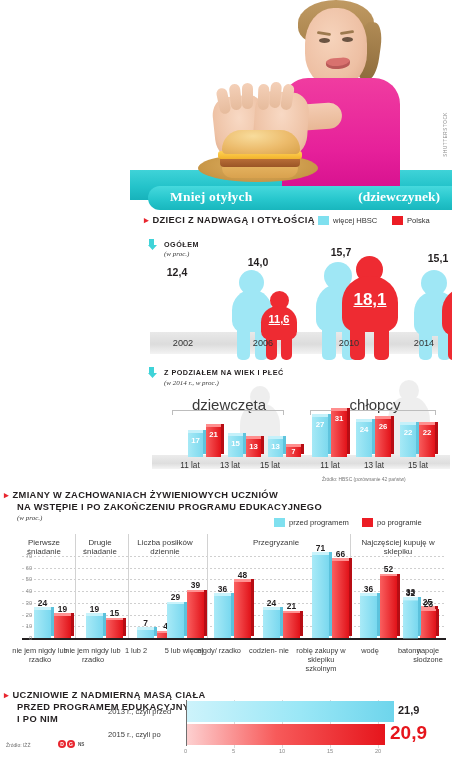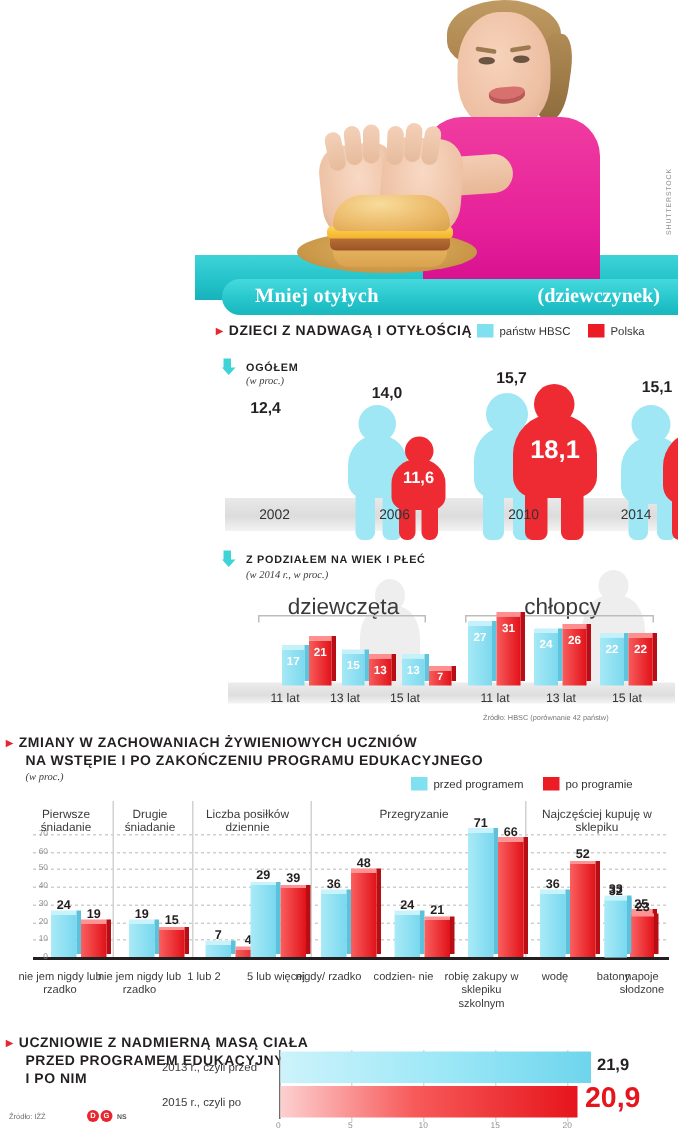--- a/index.html
+++ b/index.html
@@ -84,21 +84,21 @@
   .sub-it{position:absolute;font-family:"Liberation Serif",serif;font-style:italic;font-size:7px;color:#3b3b3b;}
 
   
   .fig-area{position:absolute;left:148px;top:252px;width:304px;height:108px;}
   .fig-floor{position:absolute;left:150px;top:332px;width:302px;height:22px;
      background:linear-gradient(180deg,#e9e9e9 0%,#dcdcdc 55%,#f3f3f3 100%);}
   .fg{position:absolute;bottom:0;}
   .body-sh{position:absolute;border-radius:48% 48% 26% 26%;}
   .head-sh{position:absolute;border-radius:50%;}
   .leg-sh{position:absolute;border-radius:0 0 5px 5px;}
-  .bval{position:absolute;color:#fff;font-weight:bold;text-align:center;width:100%;}
+  .bval{position:absolute;color:#fff;font-weight:bold;text-align:center;width:100%;text-decoration:underline;}
   .topval{position:absolute;font-weight:bold;font-size:10.5px;color:#231f20;text-align:center;}
   .yearlbl{position:absolute;font-size:9.2px;color:#333;text-align:center;}
   .age-floor{position:absolute;left:152px;top:455px;width:298px;height:14px;
      background:linear-gradient(180deg,#ececec 0%,#dedede 60%,#f4f4f4 100%);}
   .ghost{position:absolute;bottom:0;opacity:.16;}
   .ghost .gh{position:absolute;border-radius:50%;background:#9a9a9a;}
   .ghost .gb{position:absolute;border-radius:40% 40% 14% 14%;background:#9a9a9a;}
   .vbar{position:absolute;bottom:0;}
   .vbar .face{position:absolute;left:0;bottom:0;width:100%;height:100%;}
   .vbar .side{position:absolute;right:-3px;bottom:3px;width:3px;height:100%;}
@@ -179,21 +179,21 @@
   <span class="b1">Mniej otyłych</span>
   <span class="b2">(dziewczynek)</span>
 </div>
 
 <div class="sec-hd" style="left:144px;top:215px;width:200px;">
   <span class="tri">▸</span>
   <span class="txt">Dzieci z nadwagą i otyłością</span>
 </div>
 <div class="legend" style="left:318px;top:216px;">
   <span class="sw blue"></span>
-  <span>państw HBSC</span>
+  <span>więcej HBSC</span>
 </div>
 <div class="legend" style="left:392px;top:216px;">
   <span class="sw red"></span>
   <span>Polska</span>
 </div>
 
 <div class="arrowmk" style="left:148px;top:238px;">
   <svg width="13" height="13" viewBox="0 0 13 13">
       <path d="M1 1 h5 v6 h3 l-4.5 5 L0 7 h1 z" fill="#3fd3d8"></path>
     </svg>
@@ -436,21 +436,21 @@
       <div class="s" style="background:#5cc2dc;"></div>
     <div class="v">7</div>
   </div>
   <div class="gb2" style="left:135px;width:17px;height:4.7px;">
     <div class="f" style="background:linear-gradient(90deg,#fa5f5f,#e11219);"></div>
     <div class="t" style="background:#ff9292;"></div>
       <div class="s" style="background:#b70d14;"></div>
     <div class="v">4</div>
   </div>
 
-  <div class="gb2" style="left:145px;width:17px;height:48px;">
+  <div class="gb2" style="left:145px;width:17px;height:34px;">
     <div class="f" style="background:linear-gradient(90deg,#a9eaf7,#79d8ef);"></div>
     <div class="t" style="background:#c9f3fb;"></div>
       <div class="s" style="background:#5cc2dc;"></div>
     <div class="v">29</div>
   </div>
   <div class="gb2" style="left:165px;width:17px;height:45.7px;">
     <div class="f" style="background:linear-gradient(90deg,#fa5f5f,#e11219);"></div>
     <div class="t" style="background:#ff9292;"></div>
       <div class="s" style="background:#b70d14;"></div>
     <div class="v">39</div>

